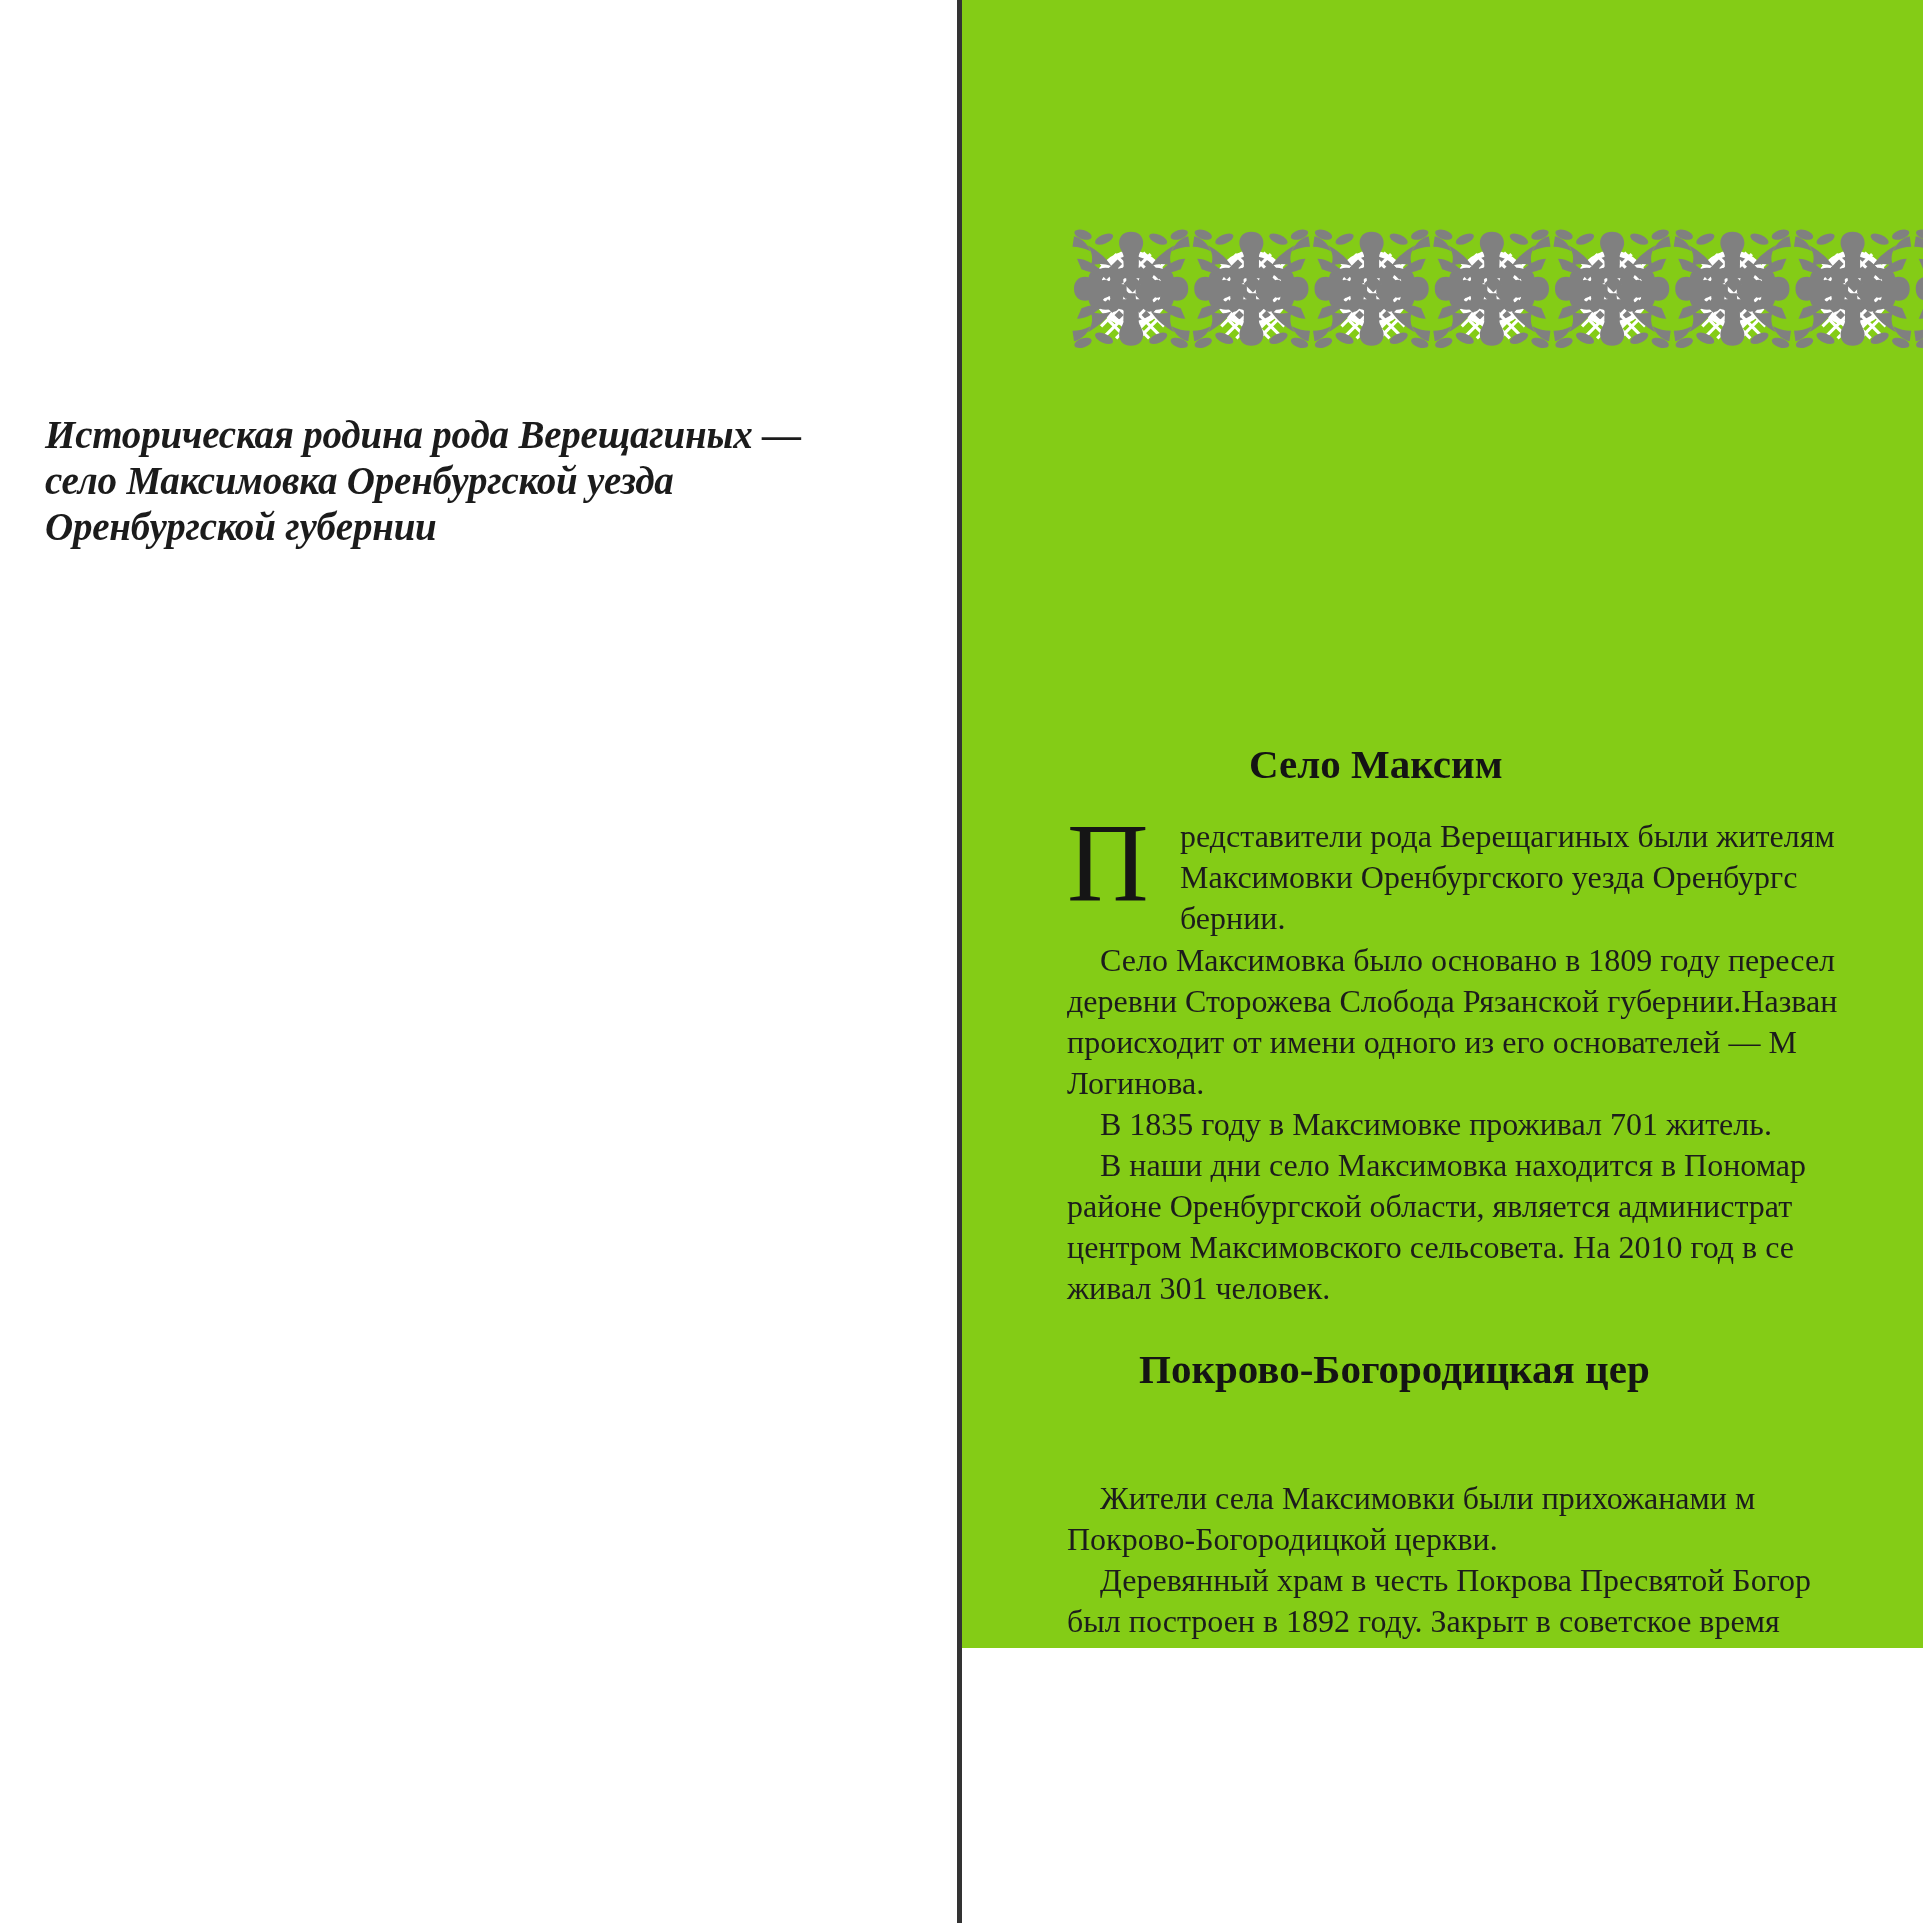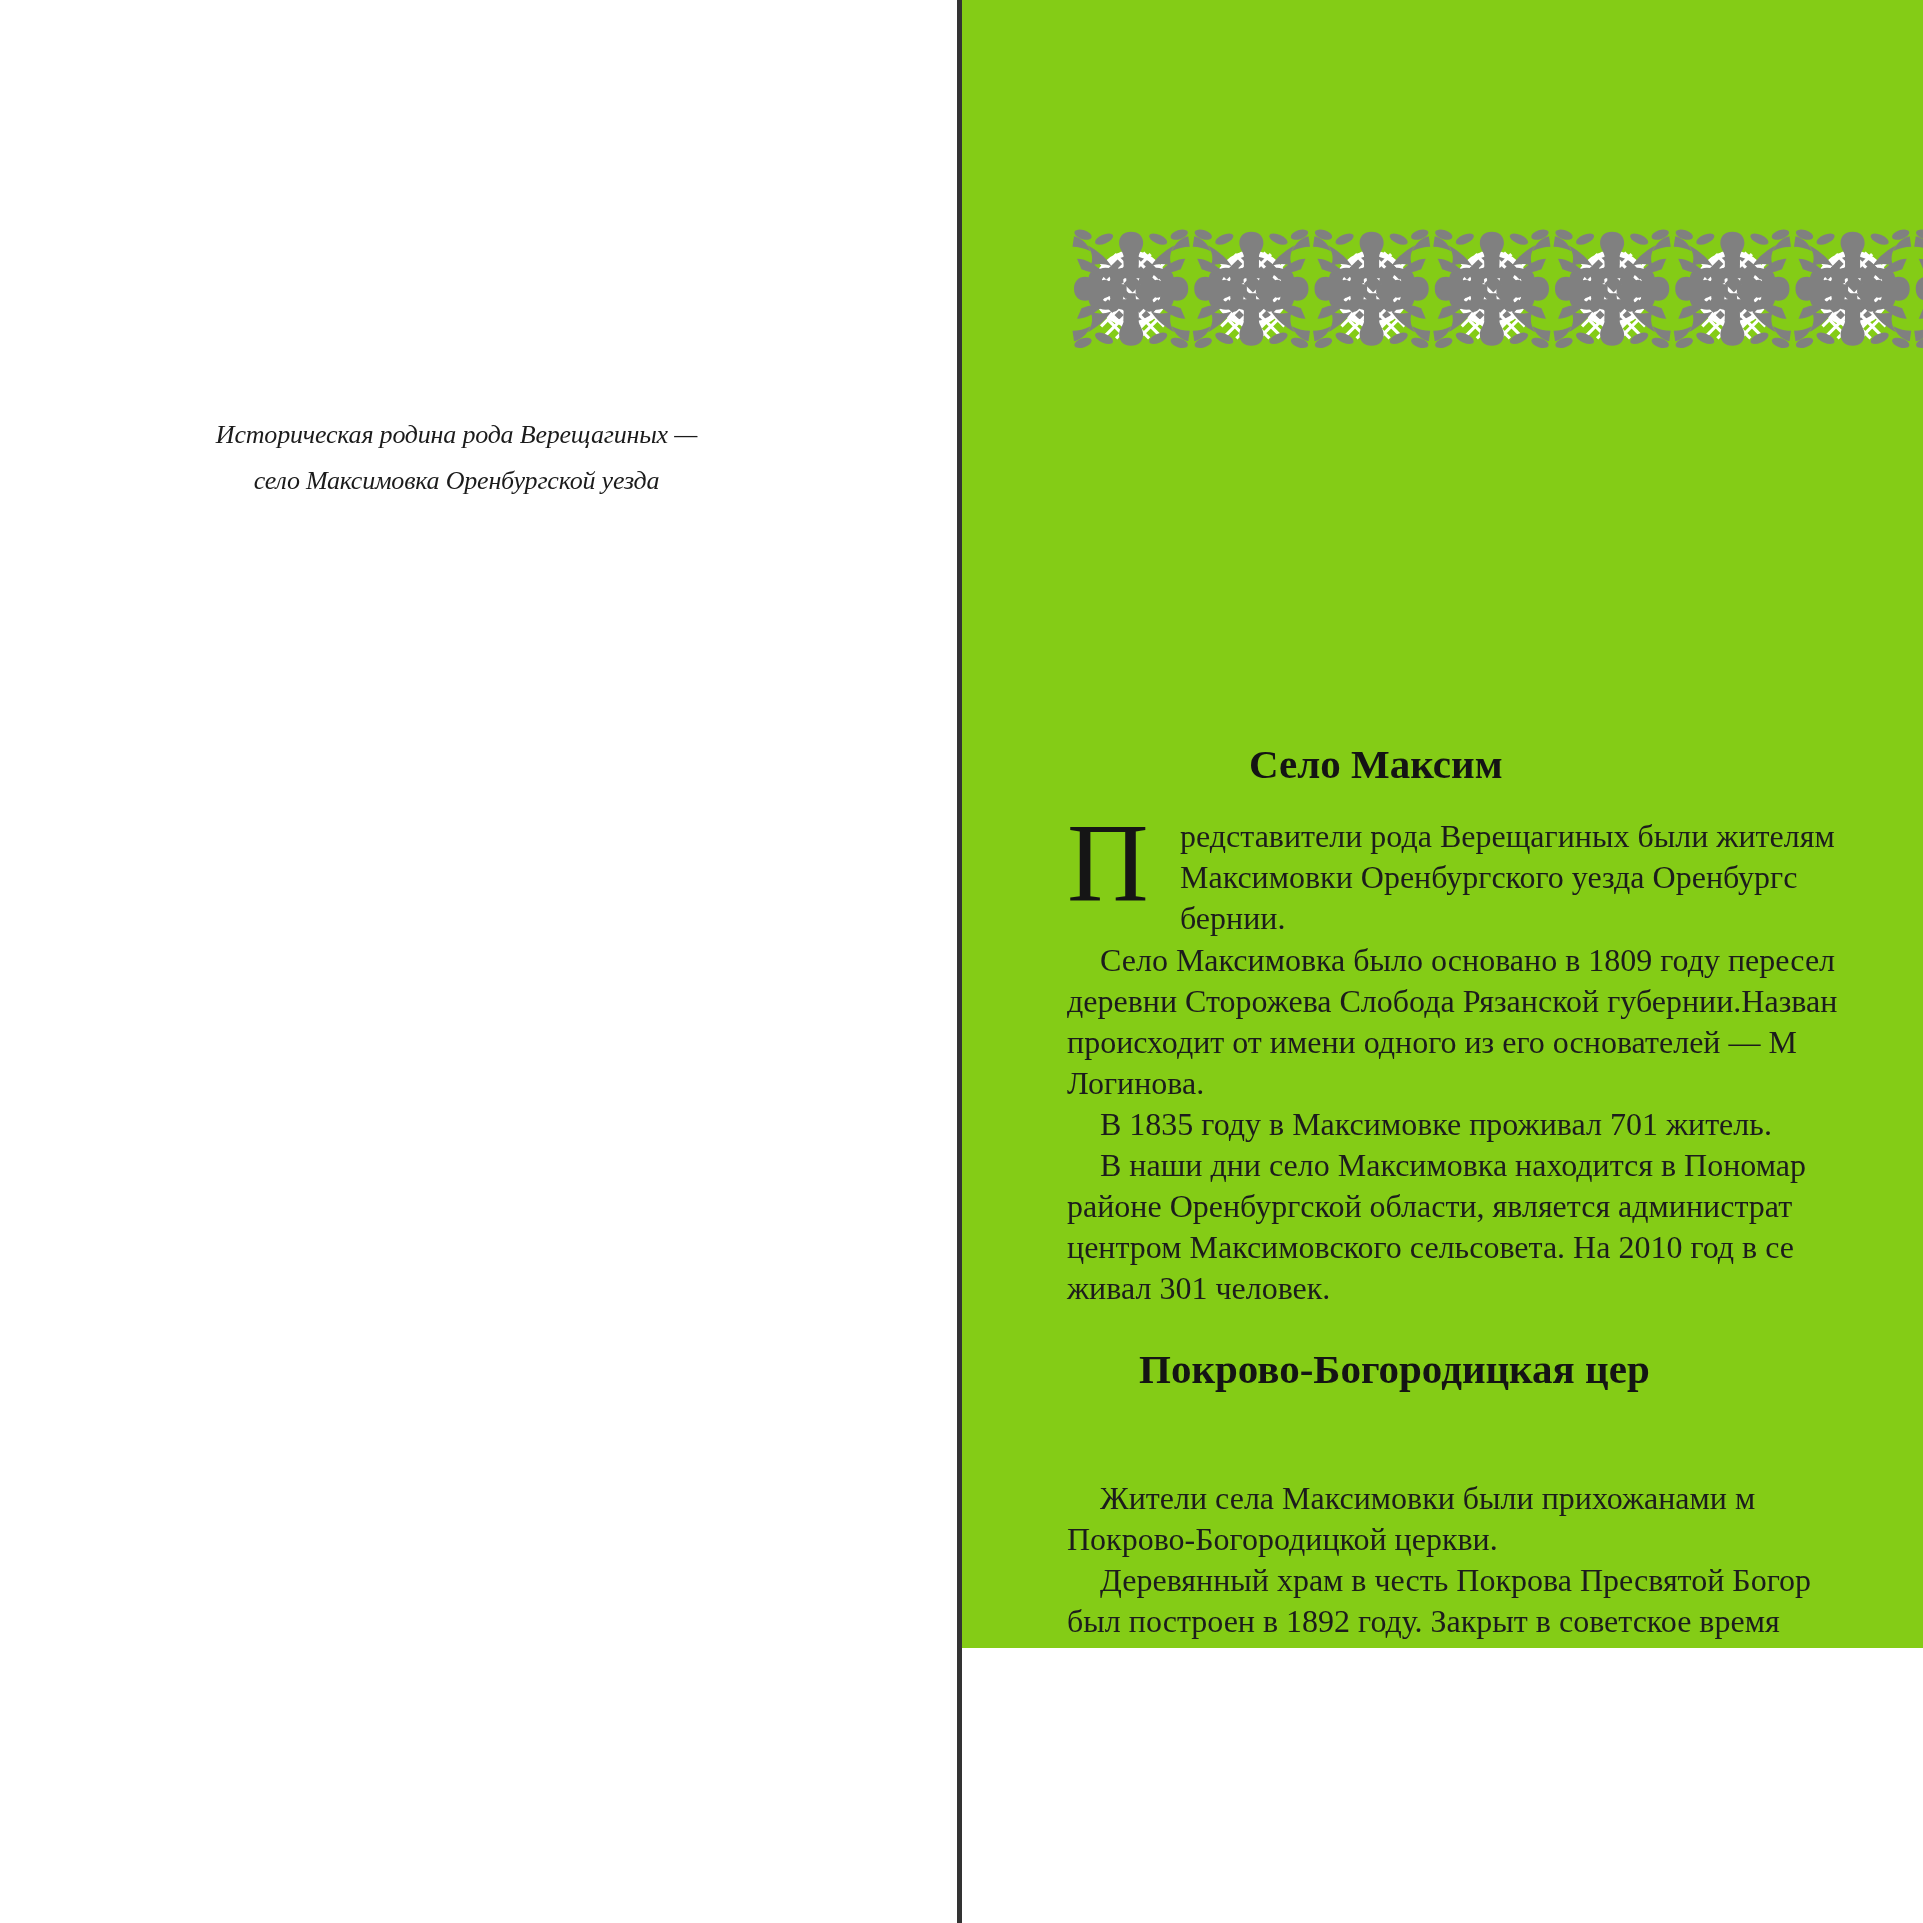--- a/index.html
+++ b/index.html
@@ -41,24 +41,24 @@
     width: 957px;
     height: 1924px;
     background: #ffffff;
   }
 
   #left-title {
     position: absolute;
     left: 45px;
     top: 412px;
     width: 823px;
-    text-align: center;
+    text-align: left;
     font-style: italic;
-    font-weight: normal;
-    font-size: 26px;
+    font-weight: bold;
+    font-size: 39px;
     line-height: 46px;
     letter-spacing: -0.2px;
     color: #1b1b1b;
     font-family: "Liberation Serif", "DejaVu Serif", serif;
   }
   #left-title .tline { display: block; white-space: nowrap; }
 
   
   #right-page {
     position: absolute;
@@ -156,20 +156,21 @@
 </style>
 </head>
 <body>
 
 <div id="spread">
 
   <div id="left-page">
     <div id="left-title">
       <span class="tline">Историческая родина рода Верещагиных —</span>
       <span class="tline">село Максимовка Оренбургской уезда</span>
+      <span class="tline">Оренбургской губернии</span>
     </div>
   </div>
 
   <div id="gutter-divider"></div>
 
   <div id="right-page">
 
     <div id="ornament-band">
       <svg width="853" height="188" viewBox="0 0 1135 250" xmlns="http://www.w3.org/2000/svg">
         <defs>

